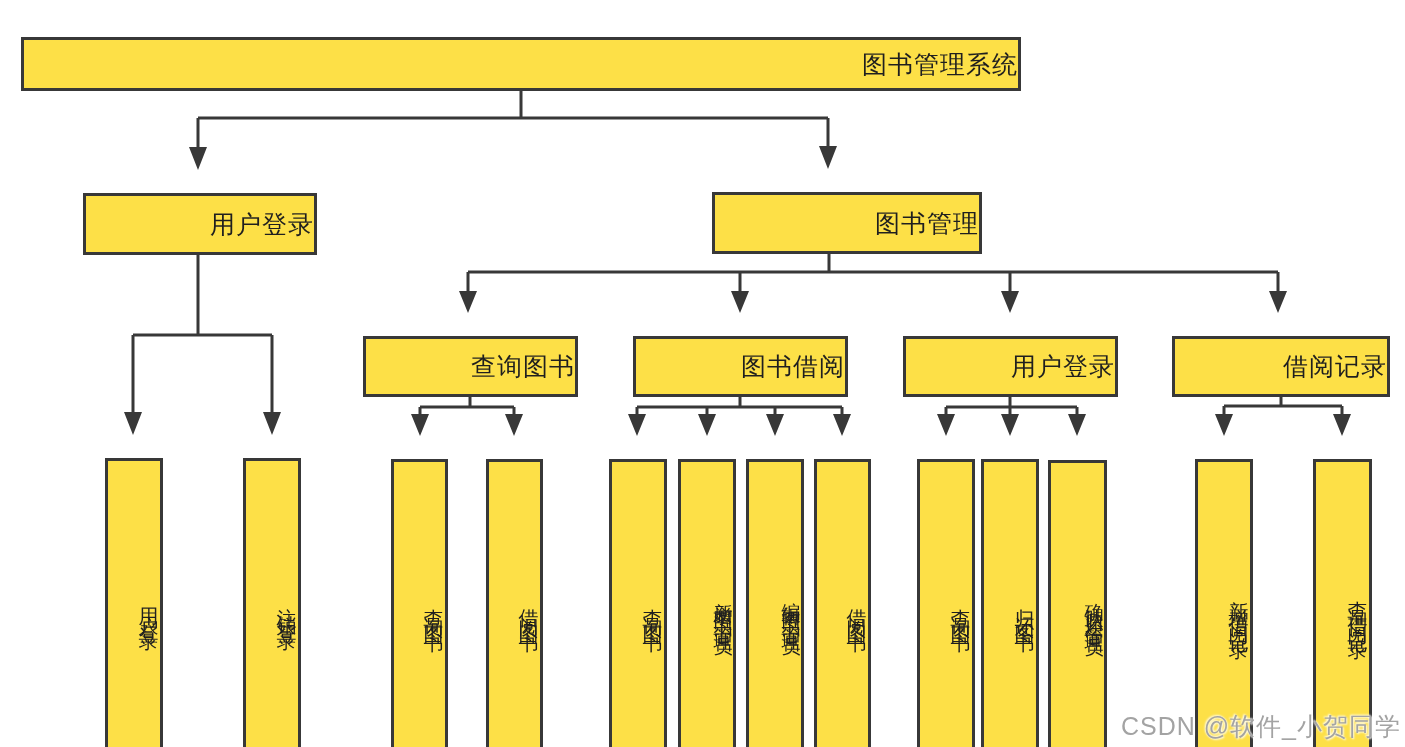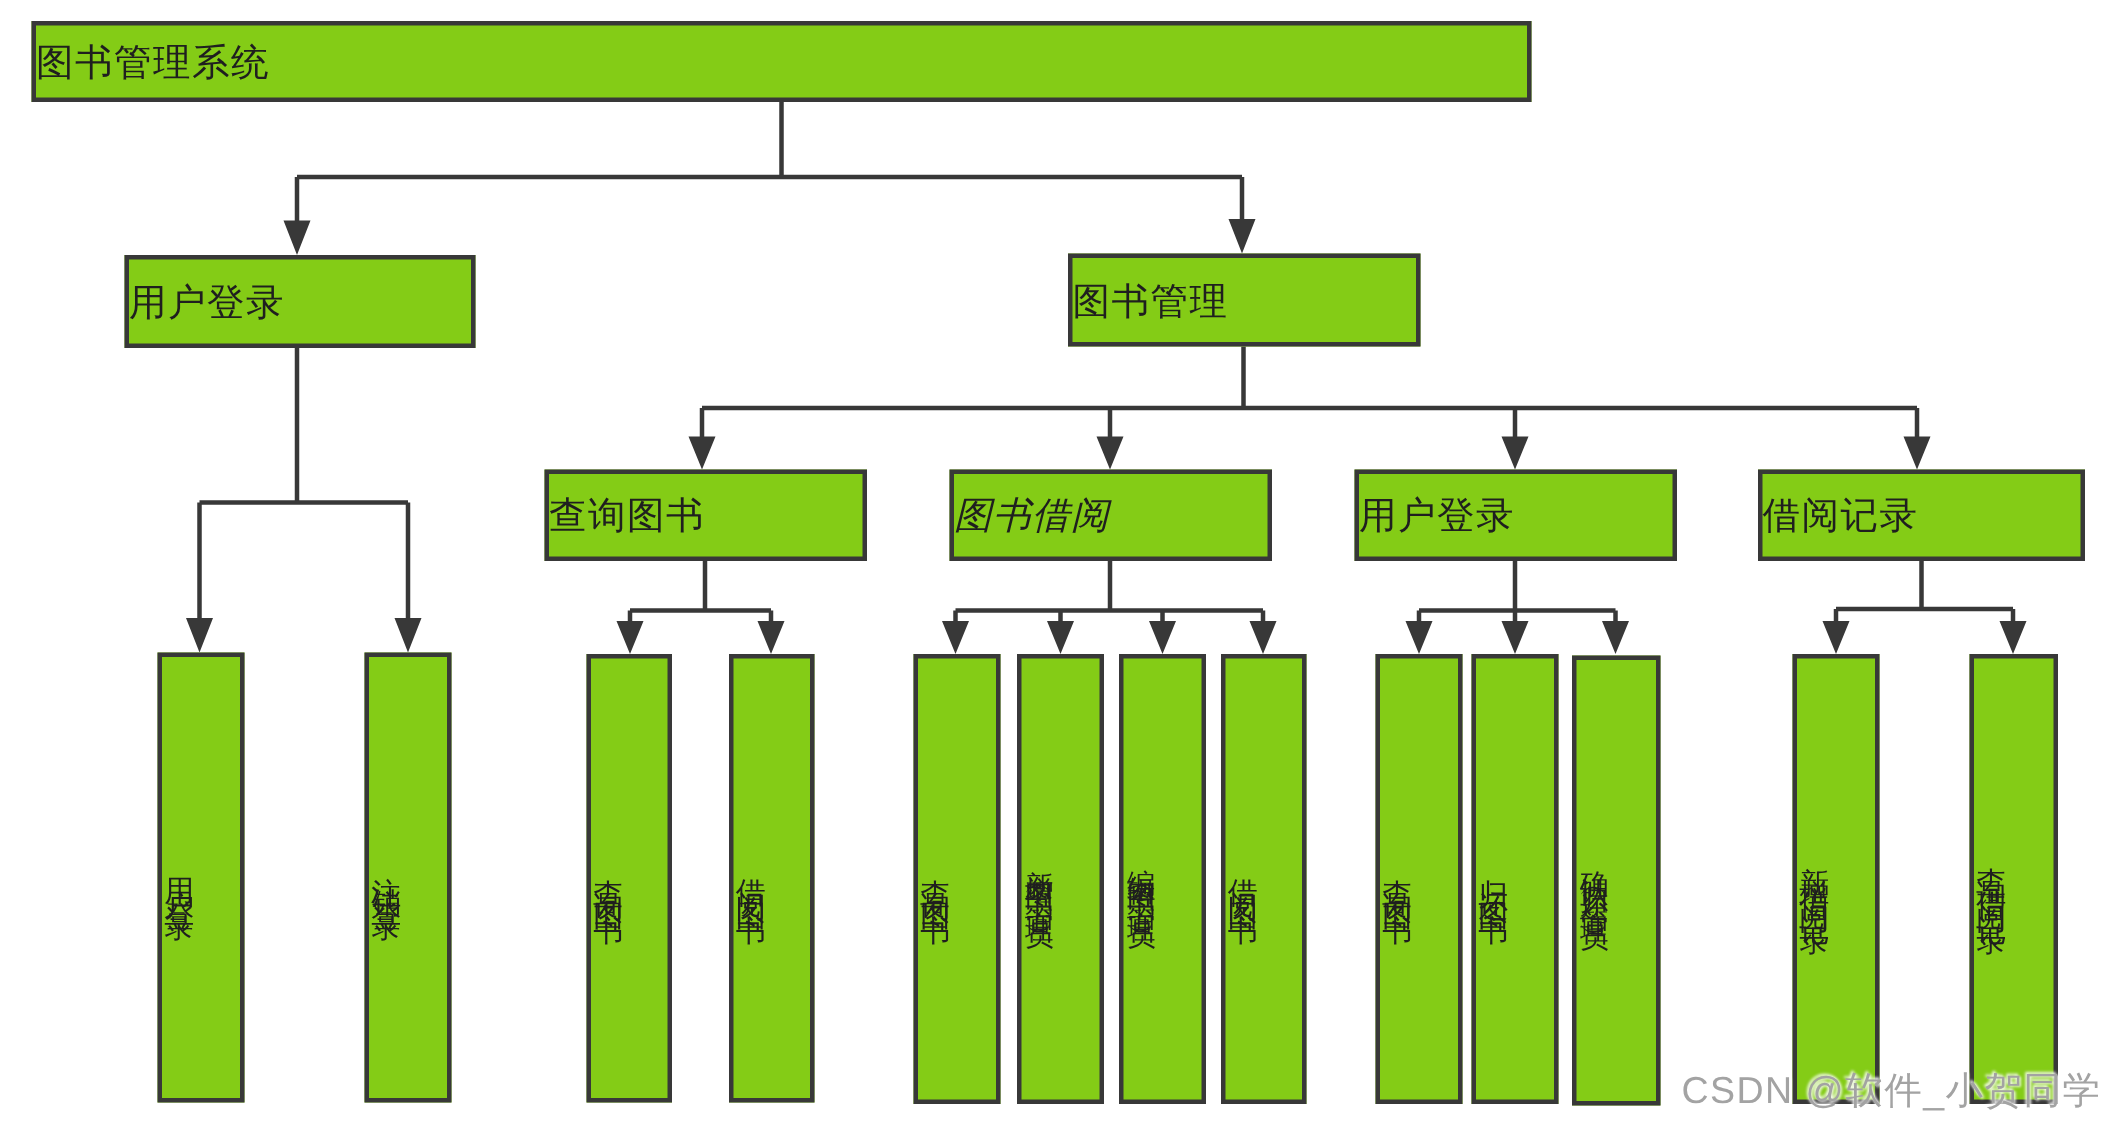--- a/index.html
+++ b/index.html
@@ -17,43 +17,44 @@
     background: var(--bg);
     font-family: "Liberation Sans", sans-serif;
     overflow: hidden;
   }
   .wires { position: absolute; left: 0; top: 0; width: 1405px; height: 747px; }
   .wire { stroke: var(--line); stroke-width: 3; fill: none; }
   .ah { fill: var(--line); stroke: none; }
 
   .node {
     position: absolute;
-    background: #84cc16;
+    background: #fde047;
     border: 3px solid var(--line);
     display: flex;
     align-items: center;
-    justify-content: flex-start;
+    justify-content: flex-end;
     color: var(--text);
+    margin-top: 23px;
   }
   .node .lbl { font-size: 25px; letter-spacing: 1px; white-space: nowrap; }
   .leaf .vlbl {
     writing-mode: vertical-rl;
     font-size: 20px;
     letter-spacing: 8px;
     line-height: 1.1;
     white-space: nowrap;
   }
   .leaf.long .vlbl { letter-spacing: 5px; font-size: 19px; }
 
   
   #n-root      { left: 21px;   top: 14px;  width: 1000px; height: 54px; }
   #n-login     { left: 83px;   top: 170px; width: 234px;  height: 62px; }
-  #n-mgmt      { left: 712px;  top: 169px; width: 235px;  height: 62px; font-family: Liberation Serif, serif; }
+  #n-mgmt      { left: 712px;  top: 169px; width: 270px;  height: 62px; font-family: Liberation Serif, serif; }
   #n-recommend { left: 363px;  top: 313px; width: 215px;  height: 61px; }
-  #n-borrow    { left: 633px;  top: 313px; width: 215px;  height: 61px; font-style: italic; }
+  #n-borrow    { left: 633px;  top: 313px; width: 215px;  height: 61px; }
   #n-current   { left: 903px;  top: 313px; width: 215px;  height: 61px; }
   #n-records   { left: 1172px; top: 313px; width: 218px;  height: 61px; }
 
   #l-1a { left: 105px;  top: 435px; width: 58px; height: 300px; }
   #l-1b { left: 243px;  top: 435px; width: 58px; height: 300px; }
   #l-2a { left: 391px;  top: 436px; width: 57px; height: 299px; }
   #l-2b { left: 486px;  top: 436px; width: 57px; height: 299px; }
   #l-3a { left: 609px;  top: 436px; width: 58px; height: 300px; }
   #l-3b { left: 678px;  top: 436px; width: 58px; height: 300px; }
   #l-3c { left: 746px;  top: 436px; width: 58px; height: 300px; }

